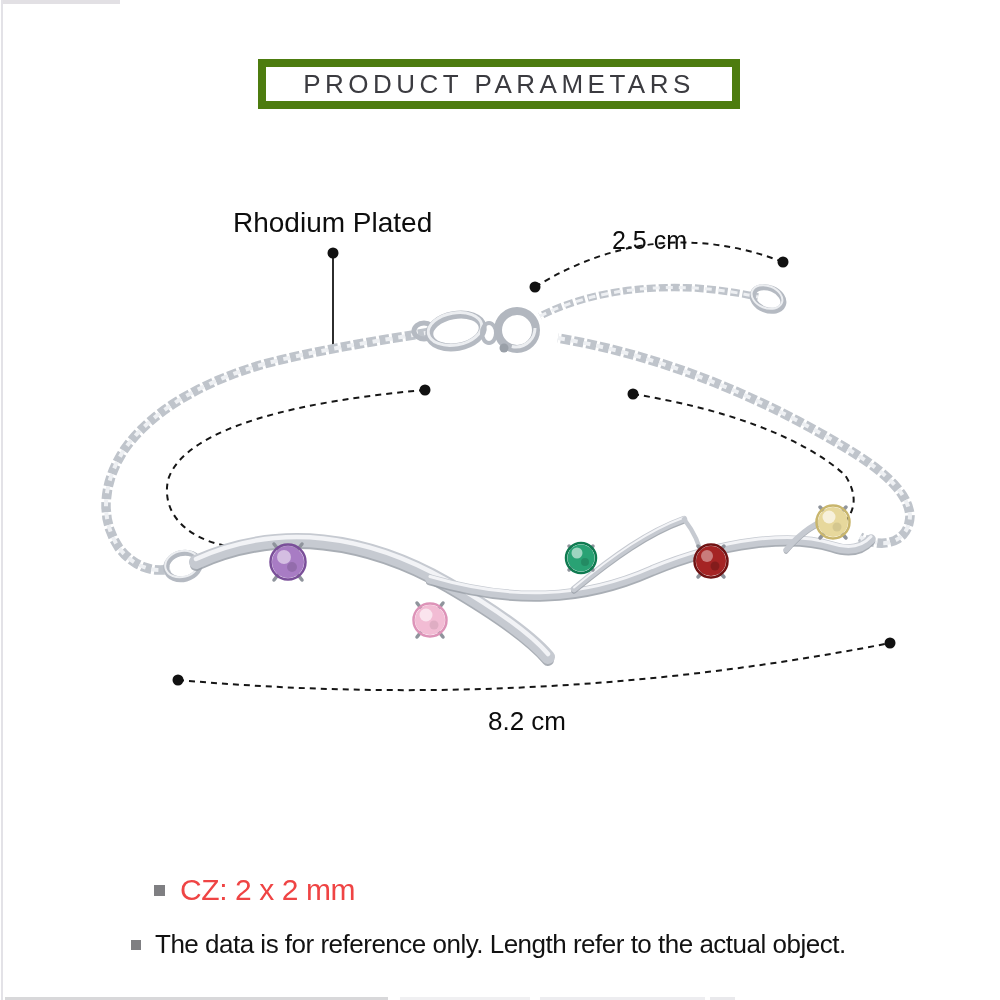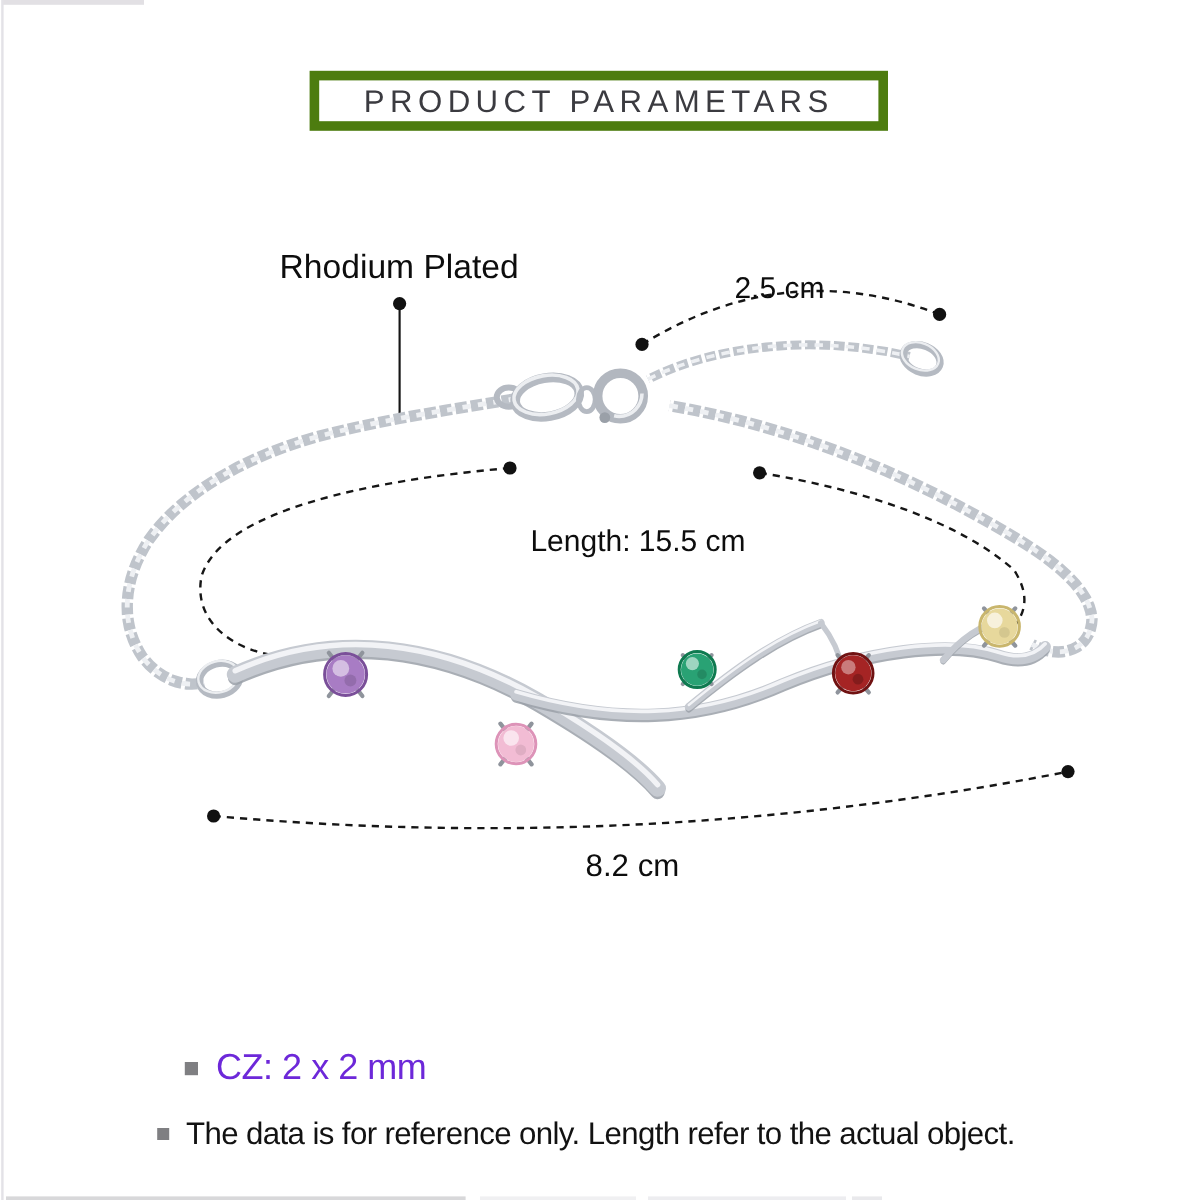--- a/index.html
+++ b/index.html
@@ -32,21 +32,21 @@
 
   .label{position:absolute;color:#0d0d0d;white-space:nowrap;line-height:1.15;}
   .lbl-rhodium{left:233px;top:207px;font-size:28px;}
   .lbl-ext{left:612px;top:192px;font-size:25px;margin-top:34px;}
   .lbl-length{left:442px;top:437px;font-size:25px;}
   .lbl-width{left:488px;top:707px;font-size:26px;}
 
   .spec{position:absolute;display:flex;align-items:center;gap:15px;}
   .spec-cz{left:154px;top:873px;}
   .spec-weight{left:556px;top:873px;}
-  .spec .txt{font-size:30px;color:#6d28d9;letter-spacing:-0.4px;white-space:nowrap;}
+  .spec .txt{font-size:30px;color:#ef4444;letter-spacing:-0.4px;white-space:nowrap;}
   .bullet{width:11px;height:11px;background:#7f7f82;flex:0 0 auto;}
   .note-row{position:absolute;left:131px;top:929px;display:flex;align-items:center;gap:14px;}
   .note-row .bullet{width:10px;height:10px;}
   .note-row .txt{font-size:26px;color:#121212;letter-spacing:-0.5px;white-space:nowrap;}
 
   svg.art{position:absolute;left:0;top:0;width:1000px;height:1000px;}
 
   .ch-base{fill:none;stroke:#bfc4cb;stroke-width:9.5px;}
   .ch-gap{fill:none;stroke:#ffffff;stroke-width:11px;stroke-dasharray:3 10;}
   .ch-hi{fill:none;stroke:#eef0f3;stroke-width:4px;stroke-dasharray:7 6;}
@@ -205,21 +205,20 @@
 
     <g>
       <path class="dash" d="M 178 680 Q 540 712 890 643"></path>
       <circle class="dot" cx="178" cy="680" r="5.5"></circle>
       <circle class="dot" cx="890" cy="643" r="5.5"></circle>
     </g>
   </svg>
 
   <div class="label lbl-rhodium">Rhodium Plated</div>
   <div class="label lbl-ext">2.5 cm</div>
-  <div class="label lbl-length">Length: 15.5 cm</div>
   <div class="label lbl-width">8.2 cm</div>
 
   <div class="spec spec-cz">
     <span class="bullet"></span>
     <span class="txt">CZ: 2 x 2 mm</span>
   </div>
   <div class="note-row">
     <span class="bullet"></span>
     <span class="txt">The data is for reference only. Length refer to the actual object.</span>
   </div>

